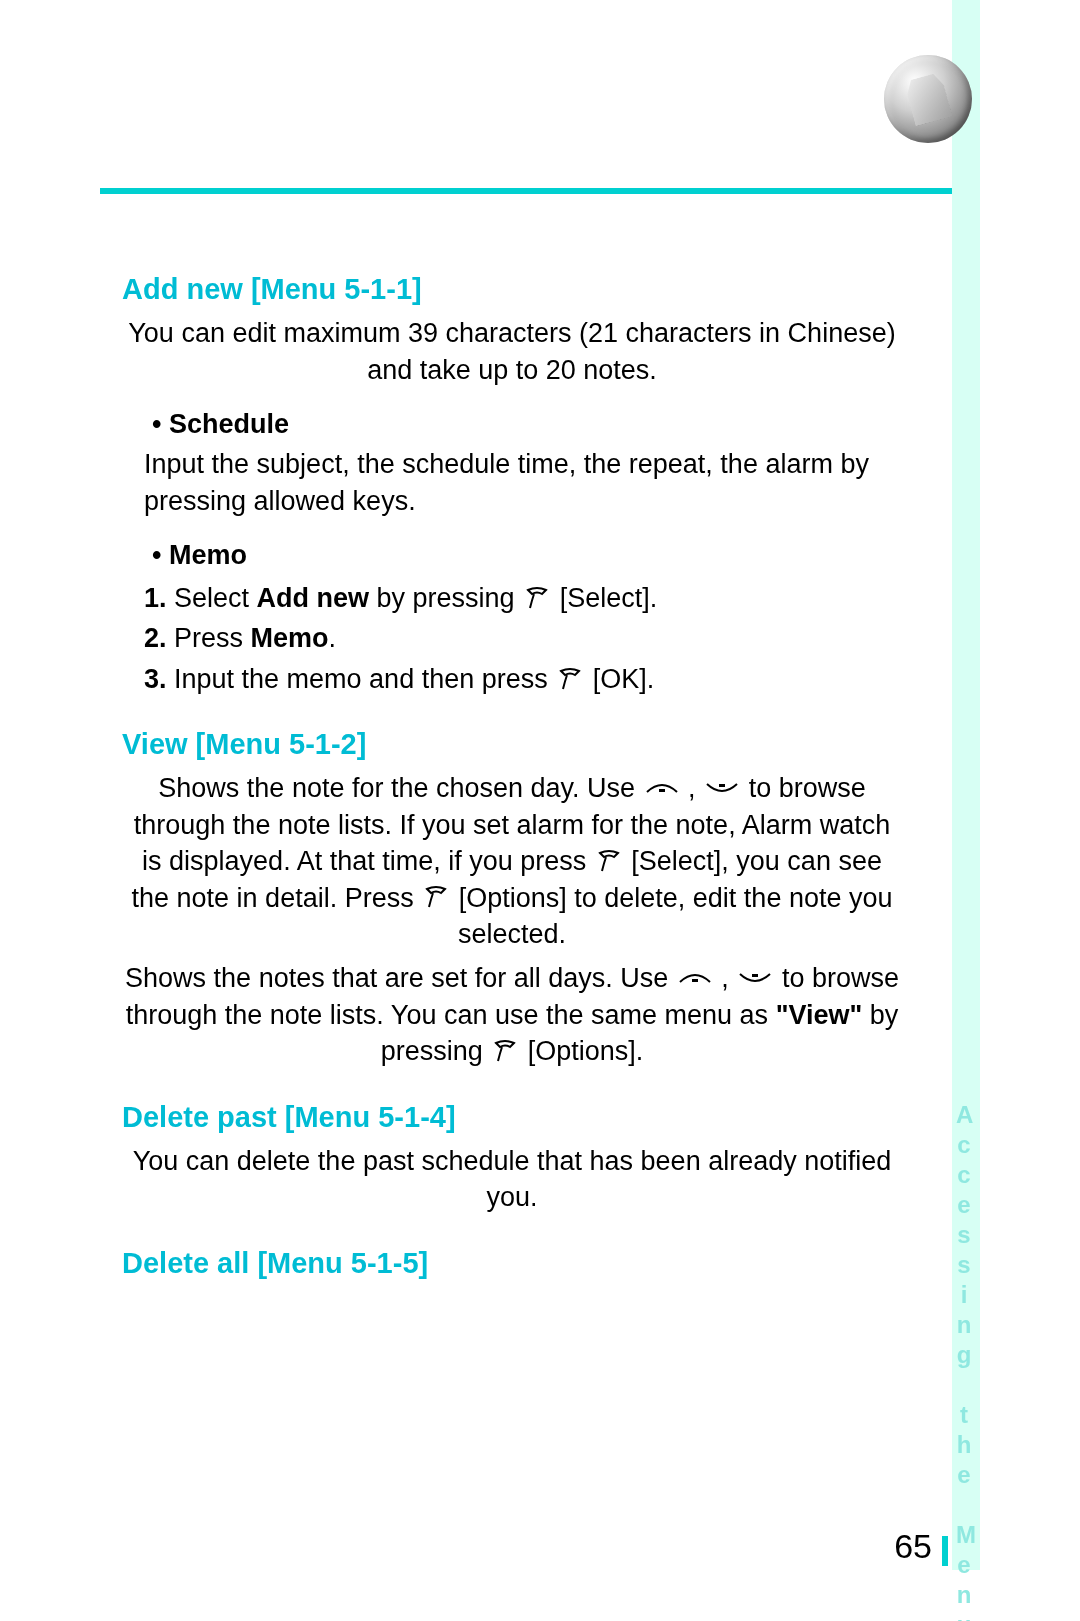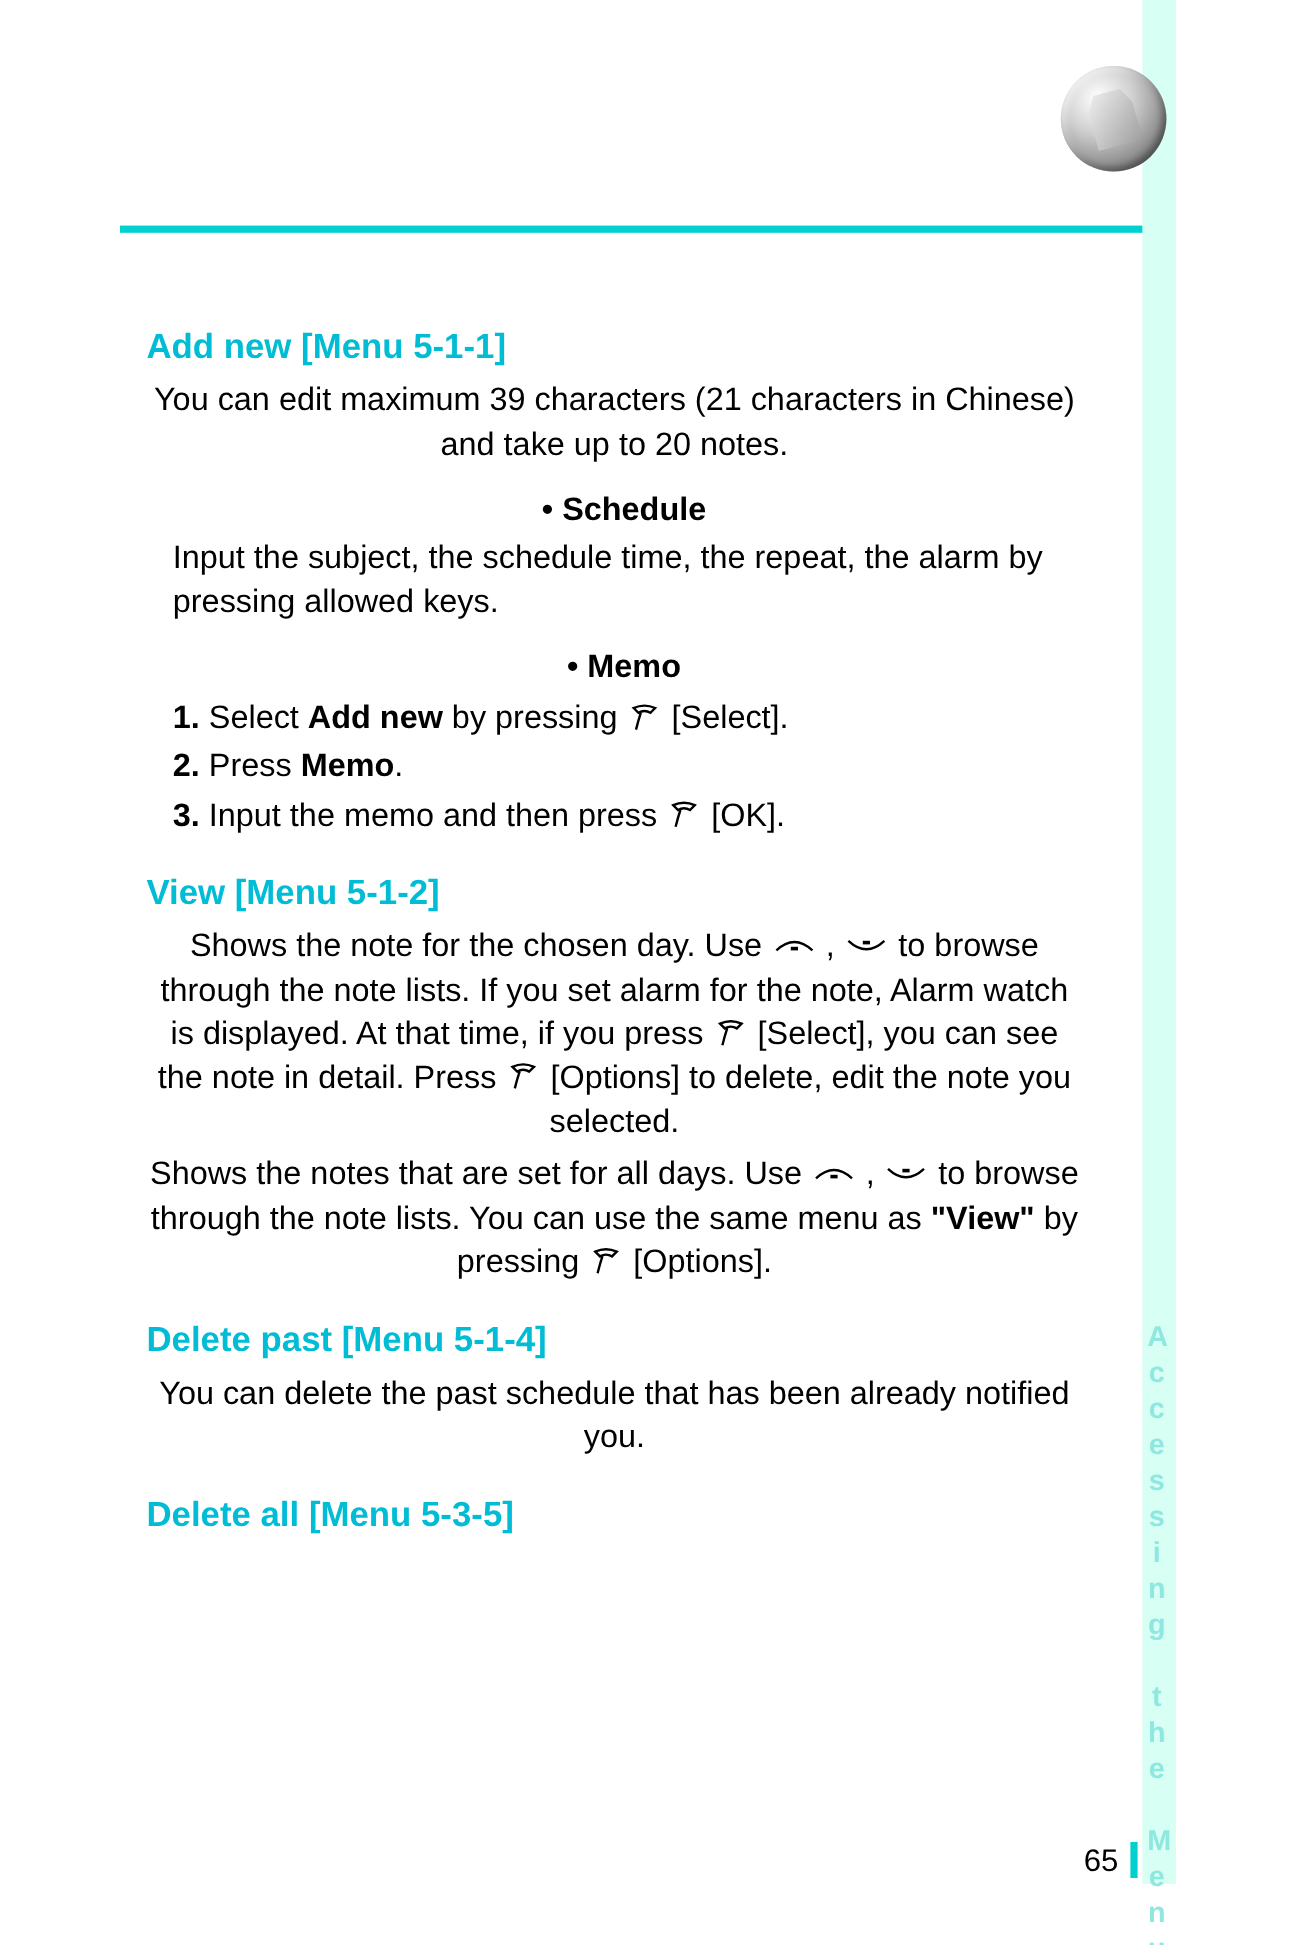--- a/index.html
+++ b/index.html
@@ -71,22 +71,21 @@
     font-weight: 700;
     font-size: 29px;
     margin-top: 28px;
     margin-bottom: 6px;
   }
   .sec-title.first { margin-top: 0; }
   .body-text { margin: 0 0 8px 0; text-align: center; }
   .bullet-head {
     font-weight: 700;
     margin-top: 18px;
-    margin-left: 16px;
-    text-align: center;
+    margin-left: 30px;
   }
   .bullet-body {
     margin: 4px 0 0 22px;
   }
   ol.steps {
     margin: 6px 0 0 22px;
     padding-left: 30px;
   }
   ol.steps li {
     margin: 4px 0;
@@ -123,23 +122,23 @@
     line-height: 1.25;
     text-align: center;
     font-family: Arial, Helvetica, sans-serif;
   }
   
   .page-num-wrap {
     position: absolute;
     bottom: 55px;
     right: 132px;
     display: flex;
-    align-items: flex-start;
+    align-items: flex-end;
     gap: 10px;
-    font-size: 26px;
+    font-size: 34px;
   }
   .page-num-bar {
     width: 6px;
     height: 30px;
     background: #00d0d0;
   }
 </style>
 </head>
 <body>
 
@@ -199,21 +198,21 @@
             <path d="M2 4 Q17 18 32 4" fill="none" stroke="#000" stroke-width="2"></path>
             <rect x="14" y="4" width="6" height="3" fill="#000"></rect>
           </svg></span><span> to browse through the note lists. You can use the same menu as </span><span class="bold">"View"</span><span> by pressing </span><span class="glyph"><svg width="26" height="24" viewBox="0 0 26 24">
             <path d="M4 4 Q13 0 22 4 L18 8 Q13 5 8 8 Z M10 8 Q8 14 6 22" fill="none" stroke="#000" stroke-width="2"></path>
           </svg></span><span> [Options].</span>
     </p>
 
     <div class="sec-title">Delete past [Menu 5-1-4]</div>
     <p class="body-text">You can delete the past schedule that has been already notified you.</p>
 
-    <div class="sec-title">Delete all [Menu 5-3-5]</div>
+    <div class="sec-title">Delete all [Menu 5-1-5]</div>
 
   </div>
 
   <div class="side-label">
     <div class="letters">A<br>c<br>c<br>e<br>s<br>s<br>i<br>n<br>g<br> <br>t<br>h<br>e<br> <br>M<br>e<br>n<br>u</div>
   </div>
 
   <div class="page-num-wrap">
     <span>65</span>
     <div class="page-num-bar"></div>

